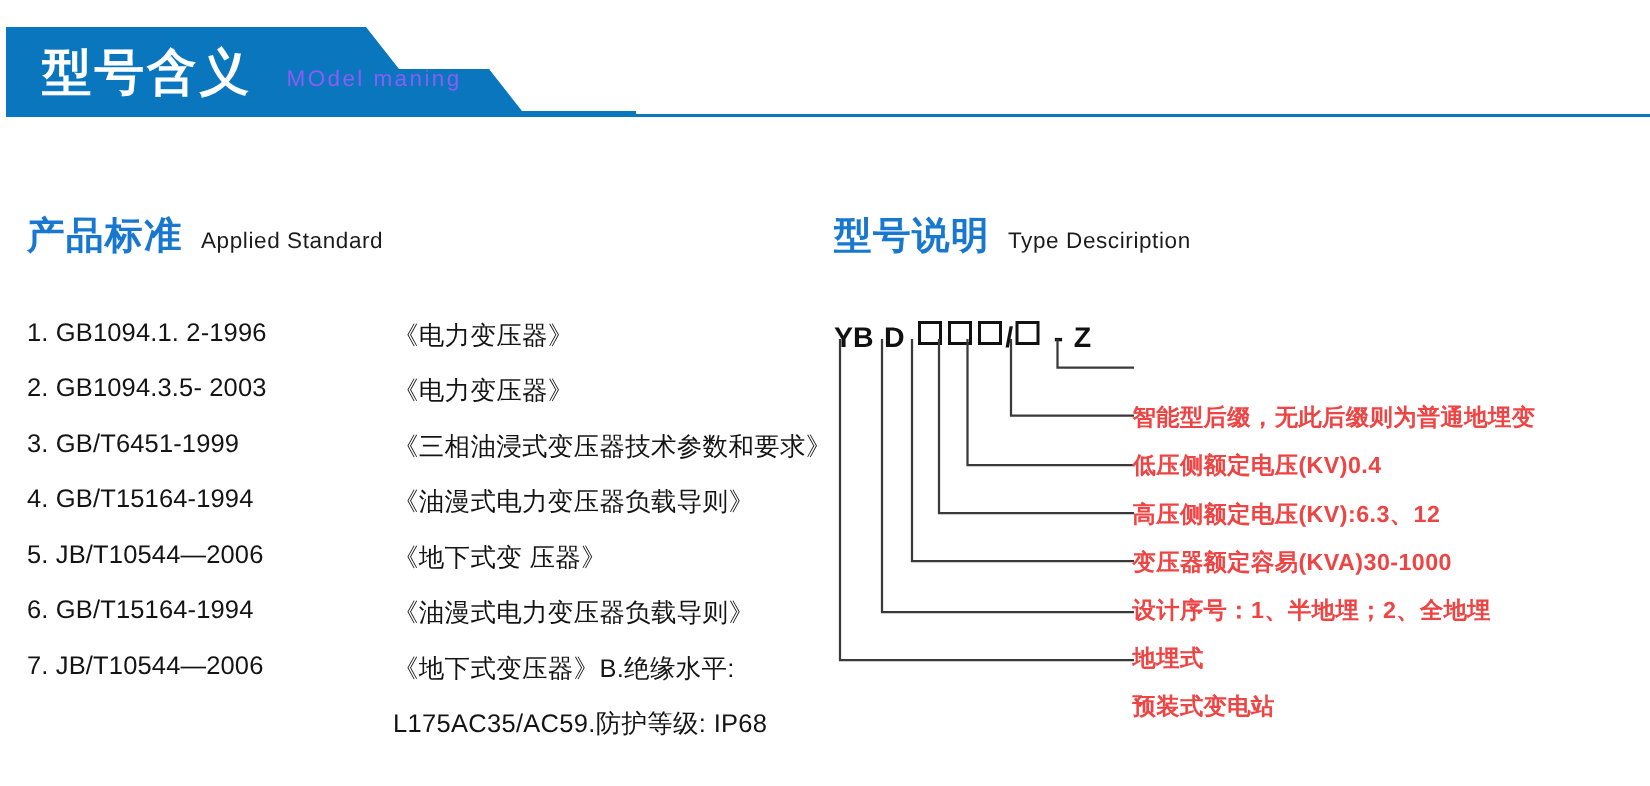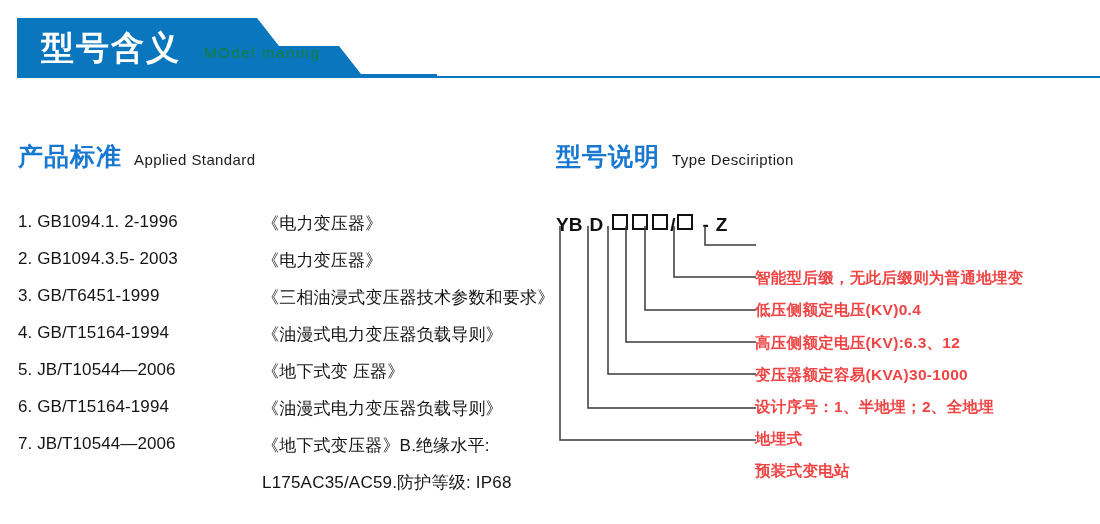--- a/index.html
+++ b/index.html
@@ -12,21 +12,21 @@
     background: #ffffff;
     font-family: "Liberation Sans", "DejaVu Sans", sans-serif;
     color: #1a1a1a;
     overflow: hidden;
     position: relative;
   }
 
   
   #banner {
     position: absolute;
-    left: 17px;
+    left: 4px;
     top: 18px;
     width: 420px;
     height: 60px;
   }
   #banner-shape {
     position: absolute;
     left: 0;
     top: 0;
     width: 420px;
     height: 60px;
@@ -40,21 +40,21 @@
     color: #ffffff;
     letter-spacing: 2px;
     line-height: 42px;
     white-space: nowrap;
   }
   #banner-sub {
     position: absolute;
     left: 187px;
     top: 26px;
     font-size: 15px;
-    color: #15803d;
+    color: #8b5cf6;
     letter-spacing: 1.6px;
     white-space: nowrap;
   }
   #banner-rule {
     position: absolute;
     left: 310px;
     top: 76px;
     width: 790px;
     height: 2px;
     background: #0a76bd;

